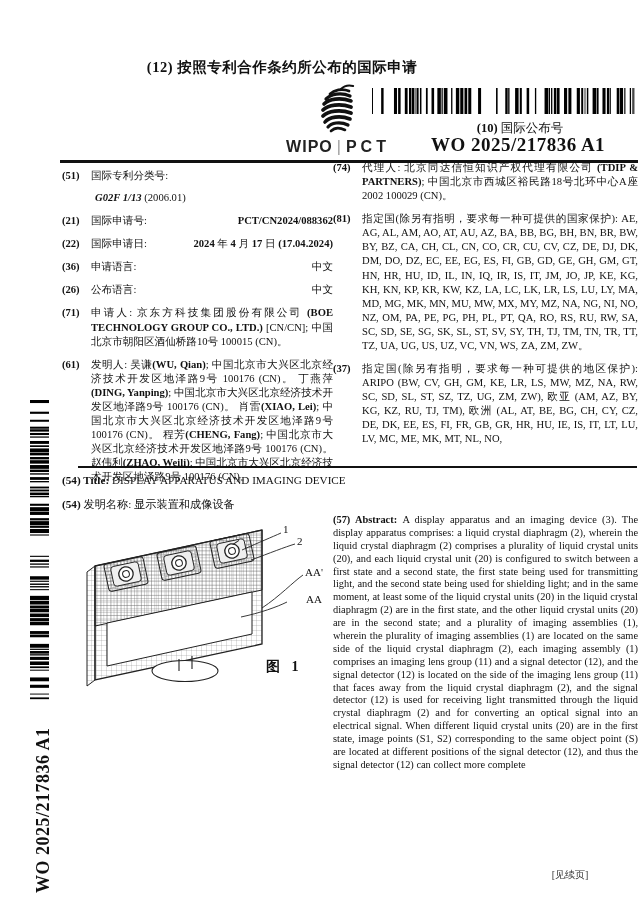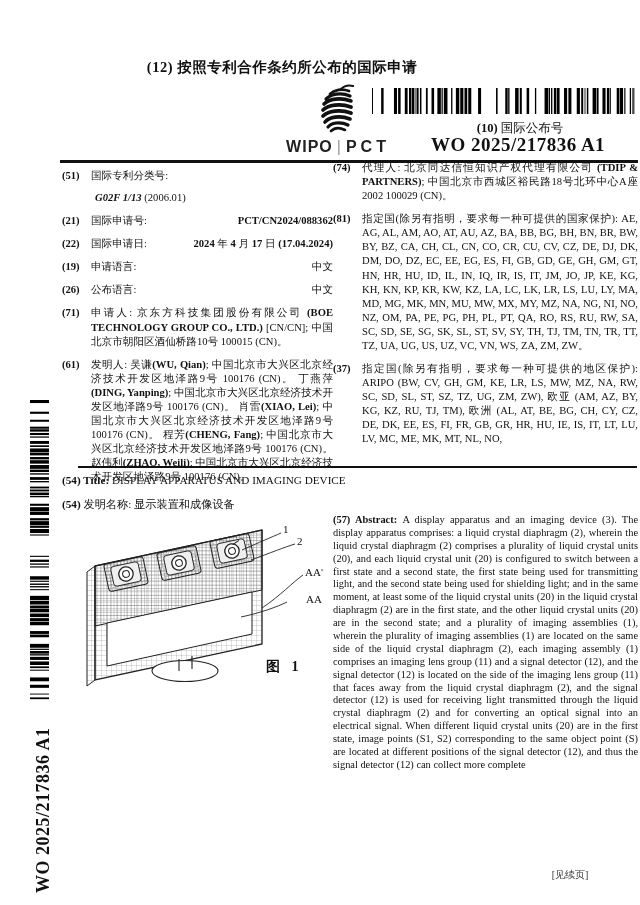--- a/index.html
+++ b/index.html
@@ -168,21 +168,21 @@
 
     <div class="fld">
       <span class="code">(22)</span>
       <div class="row">
         <span>国际申请日:</span>
         <span><span class="b">2024</span><span> 年 </span><span class="b">4</span><span> 月 </span><span class="b">17</span><span> 日 </span><span class="b">(17.04.2024)</span></span>
       </div>
     </div>
 
     <div class="fld">
-      <span class="code">(19)</span>
+      <span class="code">(36)</span>
       <div class="row">
         <span>申请语言:</span>
         <span>中文</span>
       </div>
     </div>
 
     <div class="fld">
       <span class="code">(26)</span>
       <div class="row">
         <span>公布语言:</span>

